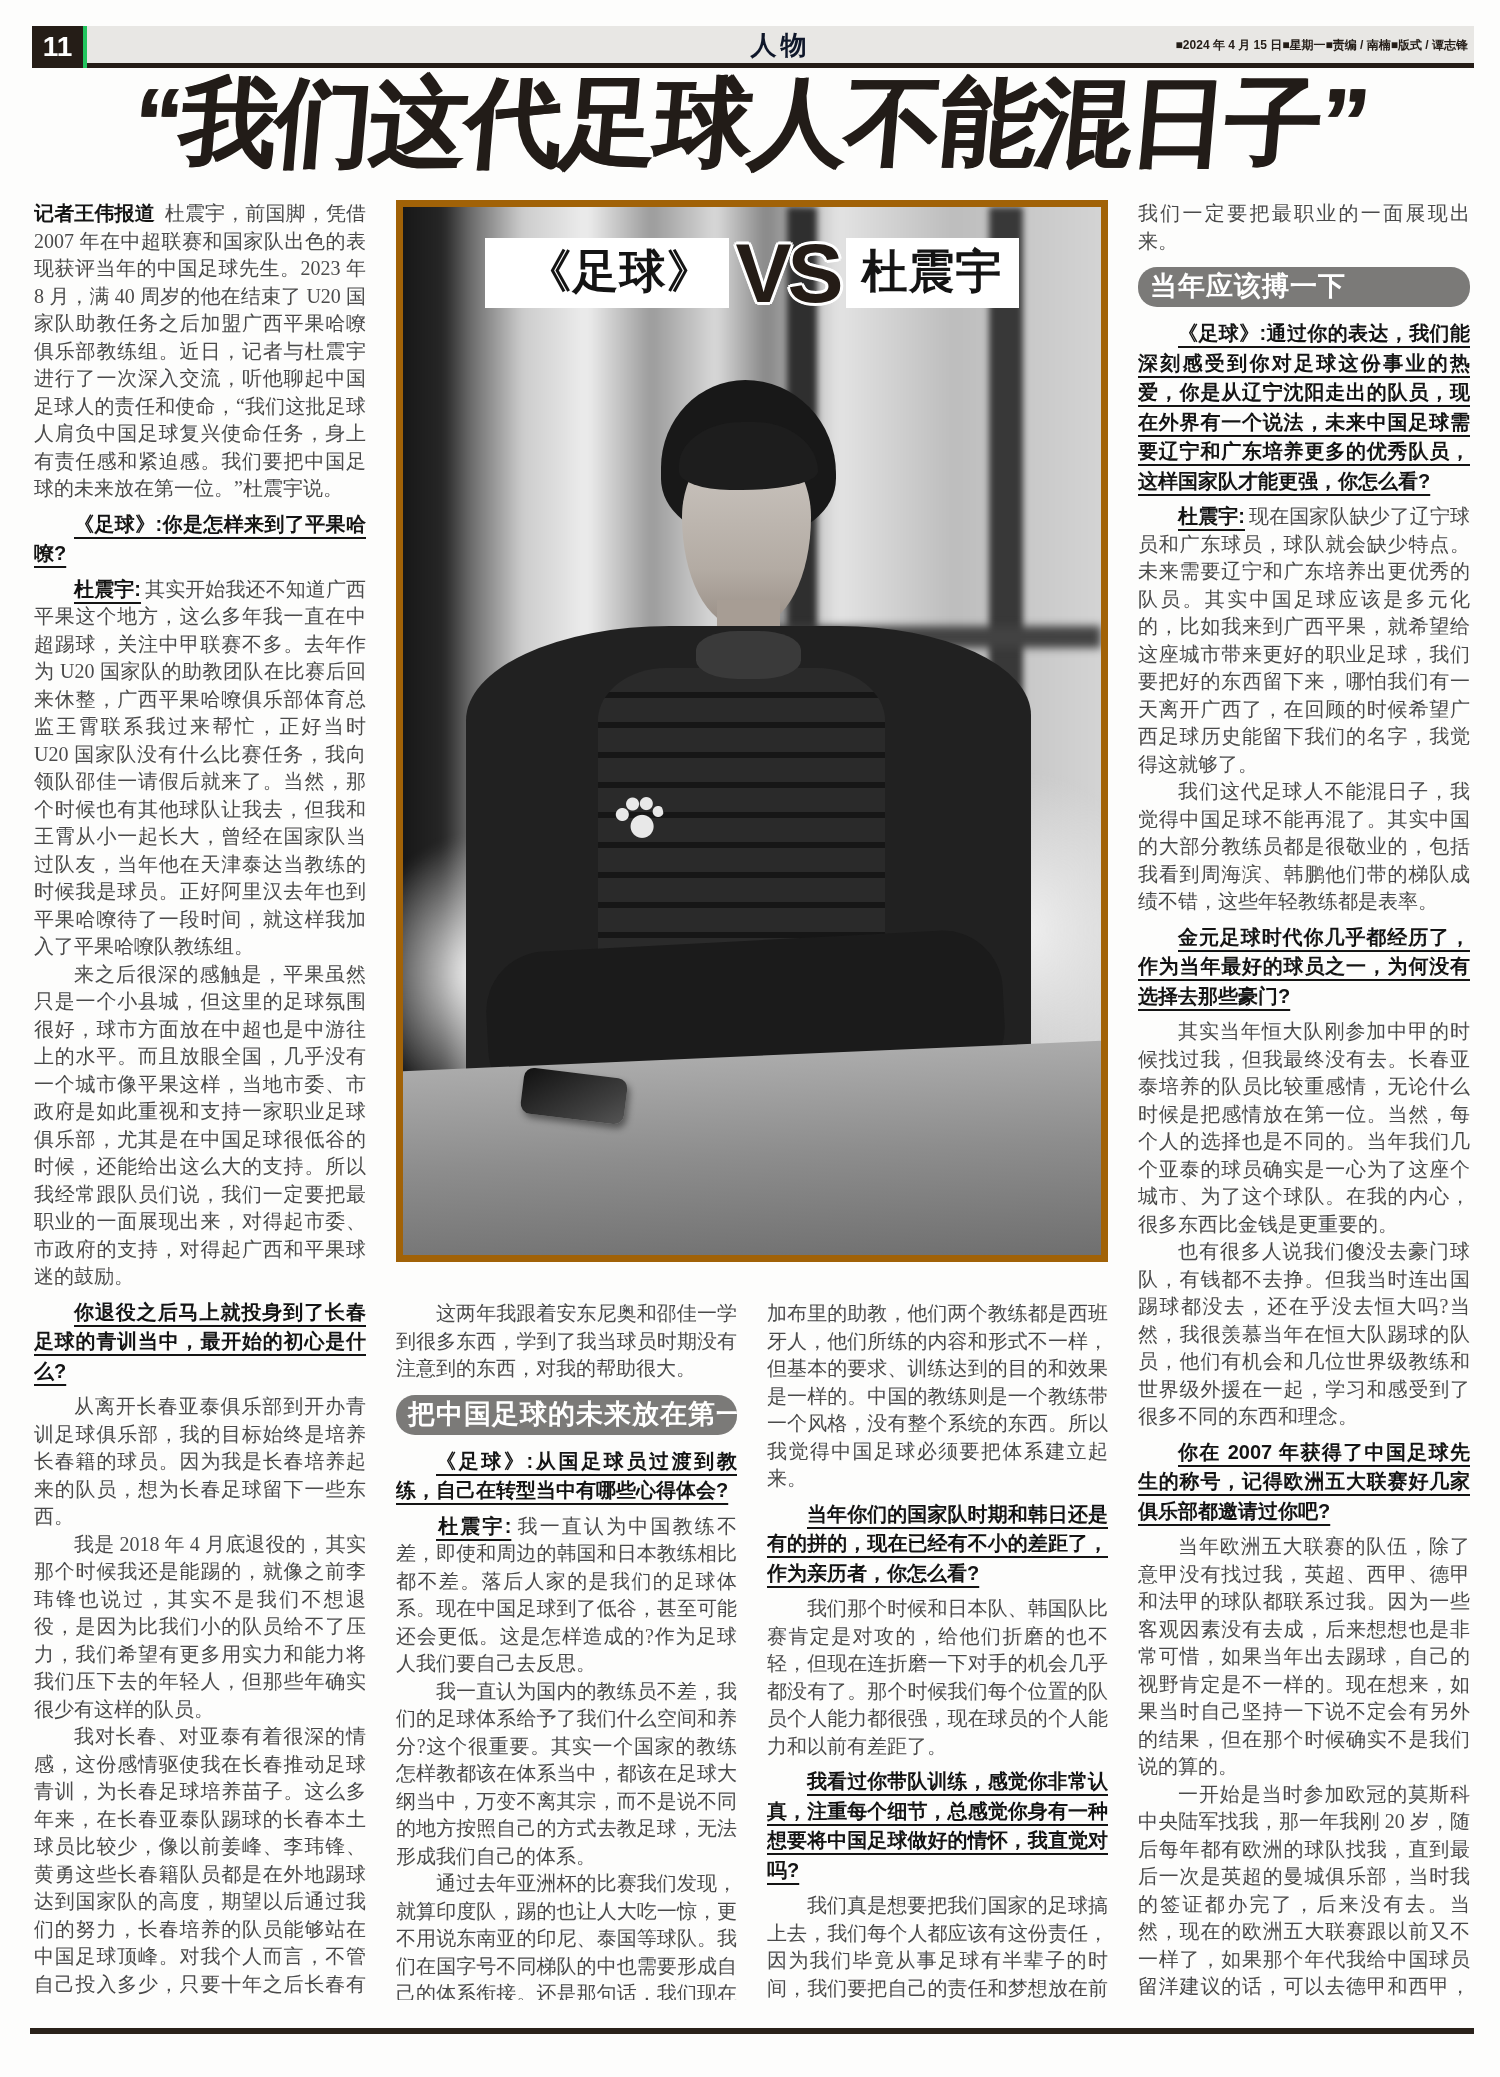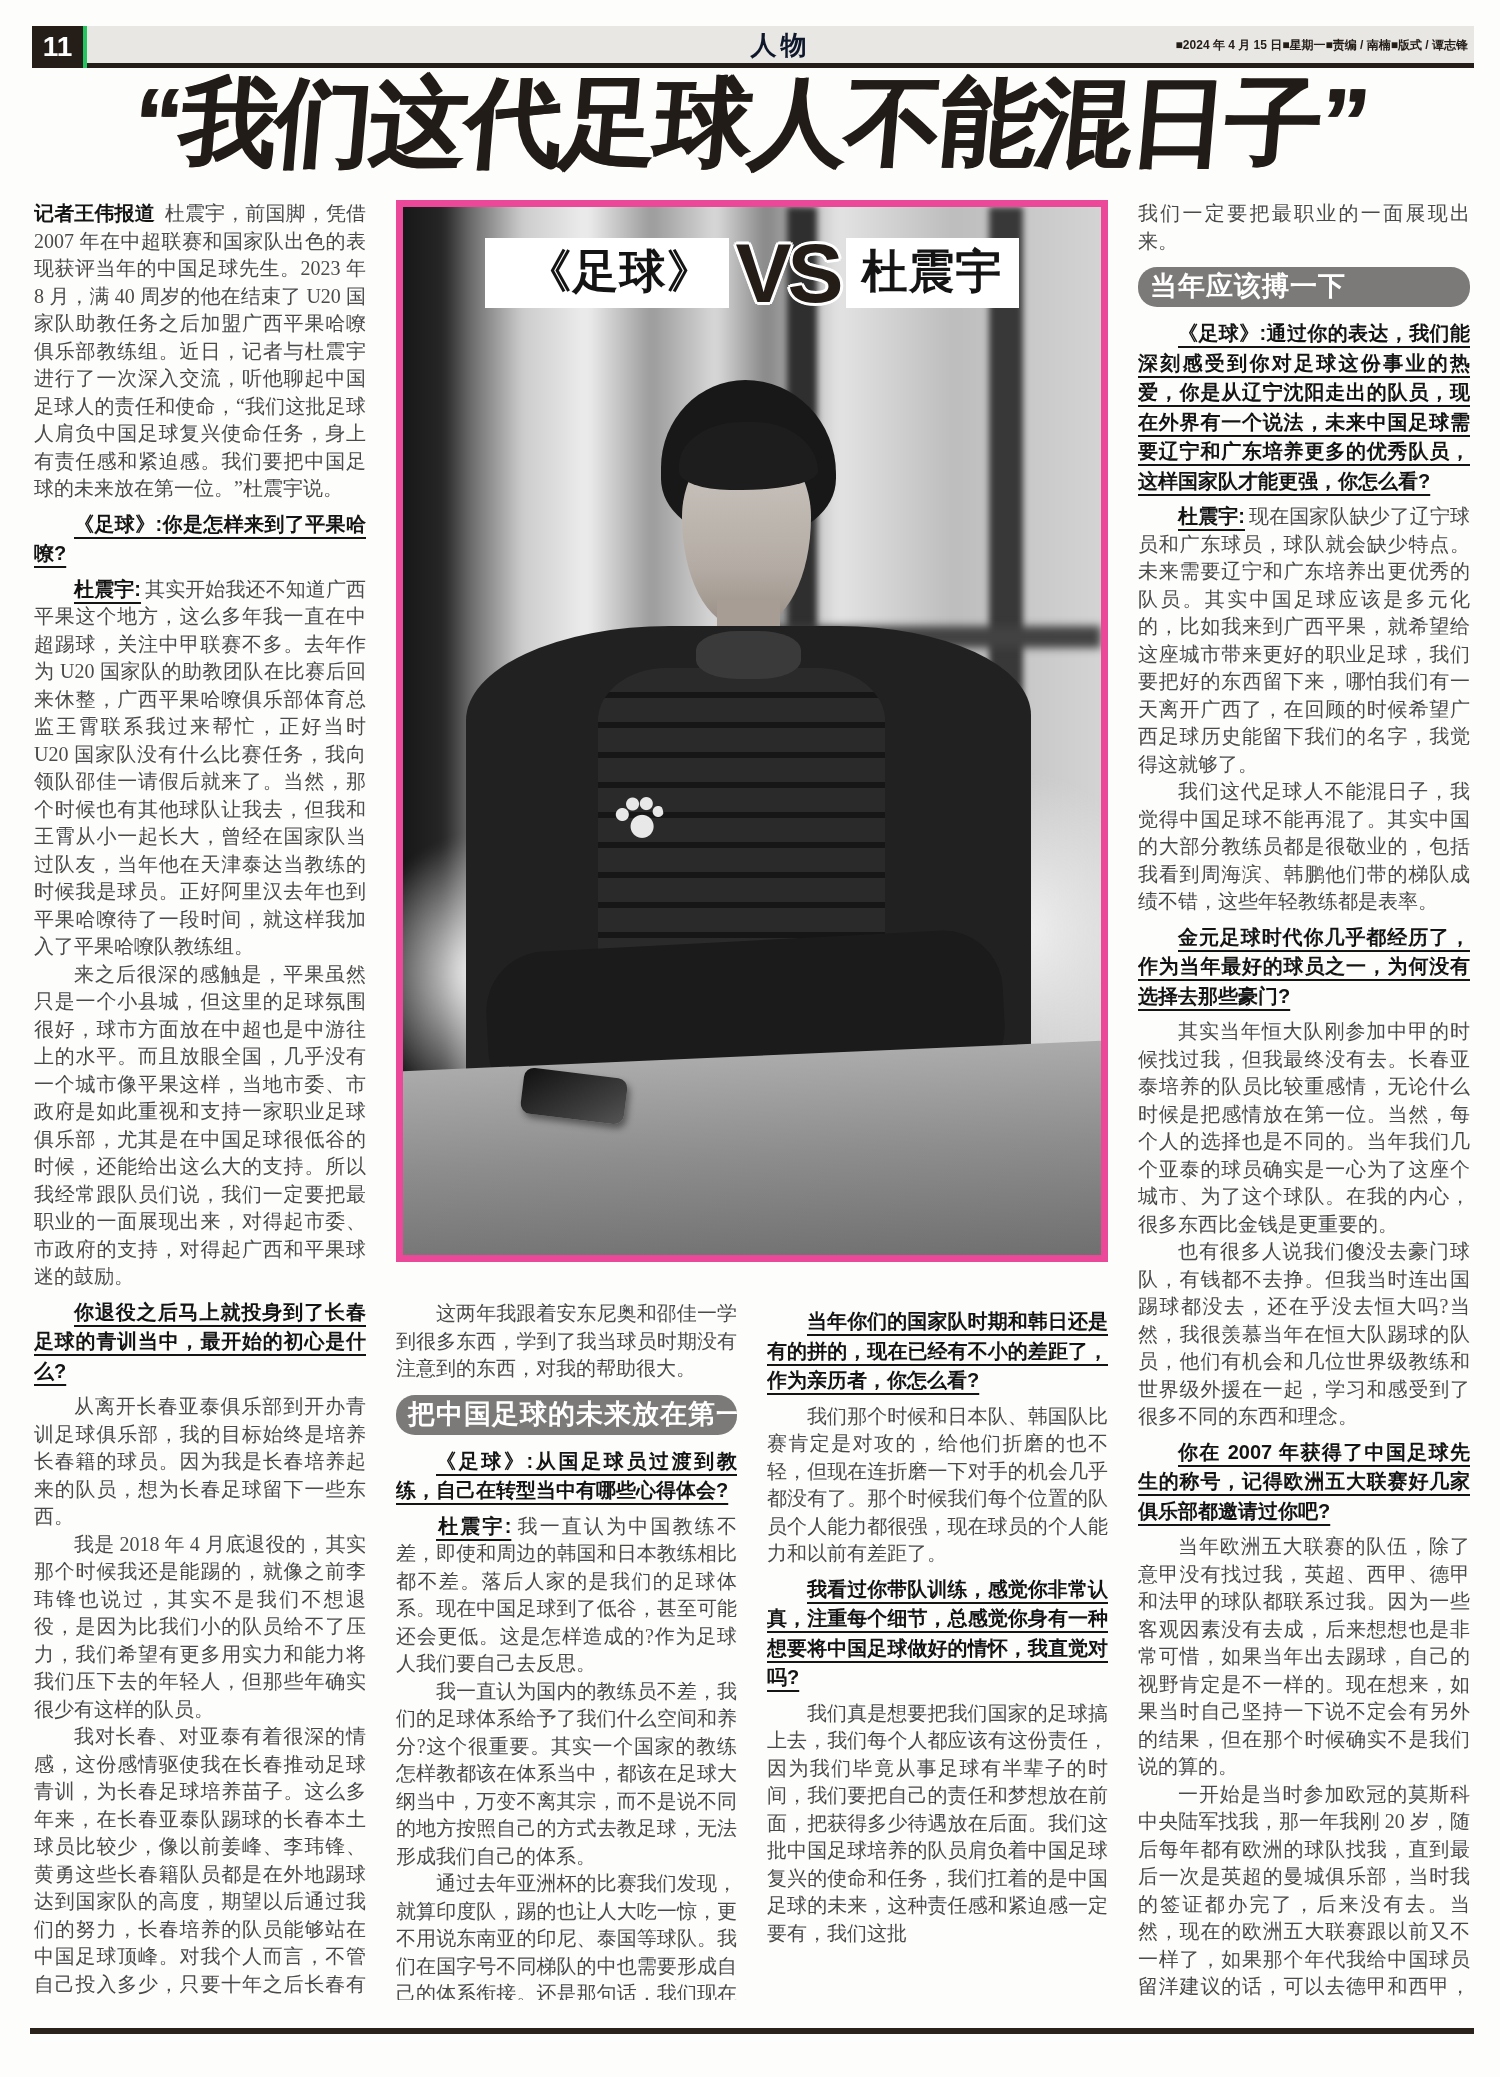--- a/index.html
+++ b/index.html
@@ -59,21 +59,21 @@
     text-decoration:underline;text-underline-offset:6px;text-decoration-thickness:1.5px;padding-right:4px;
   }
   .subhead{
     background:#7b7a78;color:#ffffff;font-family:"Liberation Sans","DejaVu Sans",sans-serif;
     font-weight:900;font-size:27px;letter-spacing:1px;line-height:27px;
     padding:6px 10px 7px 12px;margin:12px 0 12px 0;white-space:nowrap;overflow:hidden;border-radius:19px;
   }
   
   .photo{
     position:relative;width:712px;height:1062px;box-sizing:border-box;
-    border:7px solid #ec4899;background:#c8c8c8;overflow:hidden;flex:none;
+    border:7px solid #a16207;background:#c8c8c8;overflow:hidden;flex:none;
   }
   .ph-bg{position:absolute;inset:-10px;filter:blur(4px);
     background:linear-gradient(90deg,#141414 0%,#262626 7%,#6e6e6e 11%,#cccccc 18%,#ededed 27%,#9b9b9b 36%,#d9d9d9 45%,#878787 52%,#e3e3e3 62%,#bdbdbd 78%,#d5d5d5 100%);}
   .ph-frame-v1{position:absolute;left:55%;top:0;width:30px;height:62%;background:#2f2f2f;filter:blur(3px);}
   .ph-frame-v2{position:absolute;left:84%;top:0;width:34px;height:68%;background:#383838;filter:blur(3px);}
   .ph-frame-h{position:absolute;left:52%;top:40%;width:48%;height:22px;background:#424242;filter:blur(4px);}
   .ph-glow1{position:absolute;left:-6%;bottom:14%;width:34%;height:26%;background:radial-gradient(closest-side,#f4f4f4,rgba(244,244,244,0));filter:blur(6px);}
   .ph-glow2{position:absolute;right:-8%;bottom:16%;width:38%;height:30%;background:radial-gradient(closest-side,#efefef,rgba(239,239,239,0));filter:blur(6px);}
   .man-hair{position:absolute;left:37%;top:16.5%;width:25%;height:15%;background:#181818;border-radius:52% 56% 46% 46%/60% 64% 40% 40%;}
   .man-face{position:absolute;left:40%;top:22%;width:18.5%;height:18%;
@@ -172,20 +172,21 @@
         <div class="midcol">
           <p class="para">这两年我跟着安东尼奥和邵佳一学到很多东西，学到了我当球员时期没有注意到的东西，对我的帮助很大。</p>
           <div class="subhead">把中国足球的未来放在第一位</div>
           <p class="qpara">《足球》:从国足球员过渡到教练，自己在转型当中有哪些心得体会?</p>
           <p class="para cont"><span style="display:inline-block;width:2em;"></span><span class="ans-label">杜震宇:</span><span>我一直认为中国教练不差，即使和周边的韩国和日本教练相比都不差。落后人家的是我们的足球体系。现在中国足球到了低谷，甚至可能还会更低。这是怎样造成的?作为足球人我们要自己去反思。</span></p>
           <p class="para">我一直认为国内的教练员不差，我们的足球体系给予了我们什么空间和养分?这个很重要。其实一个国家的教练怎样教都该在体系当中，都该在足球大纲当中，万变不离其宗，而不是说不同的地方按照自己的方式去教足球，无法形成我们自己的体系。</p>
           <p class="para">通过去年亚洲杯的比赛我们发现，就算印度队，踢的也让人大吃一惊，更不用说东南亚的印尼、泰国等球队。我们在国字号不同梯队的中也需要形成自己的体系衔接。还是那句话，我们现在还是没有形成自己的足球体系。我当过安东尼奥、</p>
         </div>
 
         <div class="midcol">
+          <p class="para cont">加布里的助教，他们两个教练都是西班牙人，他们所练的内容和形式不一样，但基本的要求、训练达到的目的和效果是一样的。中国的教练则是一个教练带一个风格，没有整个系统的东西。所以我觉得中国足球必须要把体系建立起来。</p>
           <p class="qpara">当年你们的国家队时期和韩日还是有的拼的，现在已经有不小的差距了，作为亲历者，你怎么看?</p>
           <p class="para">我们那个时候和日本队、韩国队比赛肯定是对攻的，给他们折磨的也不轻，但现在连折磨一下对手的机会几乎都没有了。那个时候我们每个位置的队员个人能力都很强，现在球员的个人能力和以前有差距了。</p>
           <p class="qpara">我看过你带队训练，感觉你非常认真，注重每个细节，总感觉你身有一种想要将中国足球做好的情怀，我直觉对吗?</p>
           <p class="para">我们真是想要把我们国家的足球搞上去，我们每个人都应该有这份责任，因为我们毕竟从事足球有半辈子的时间，我们要把自己的责任和梦想放在前面，把获得多少待遇放在后面。我们这批中国足球培养的队员肩负着中国足球复兴的使命和任务，我们扛着的是中国足球的未来，这种责任感和紧迫感一定要有，我们这批</p>
         </div>
       </div>
     </div>
 
     <div class="col">
       <p class="para cont">我们一定要把最职业的一面展现出来。</p>

